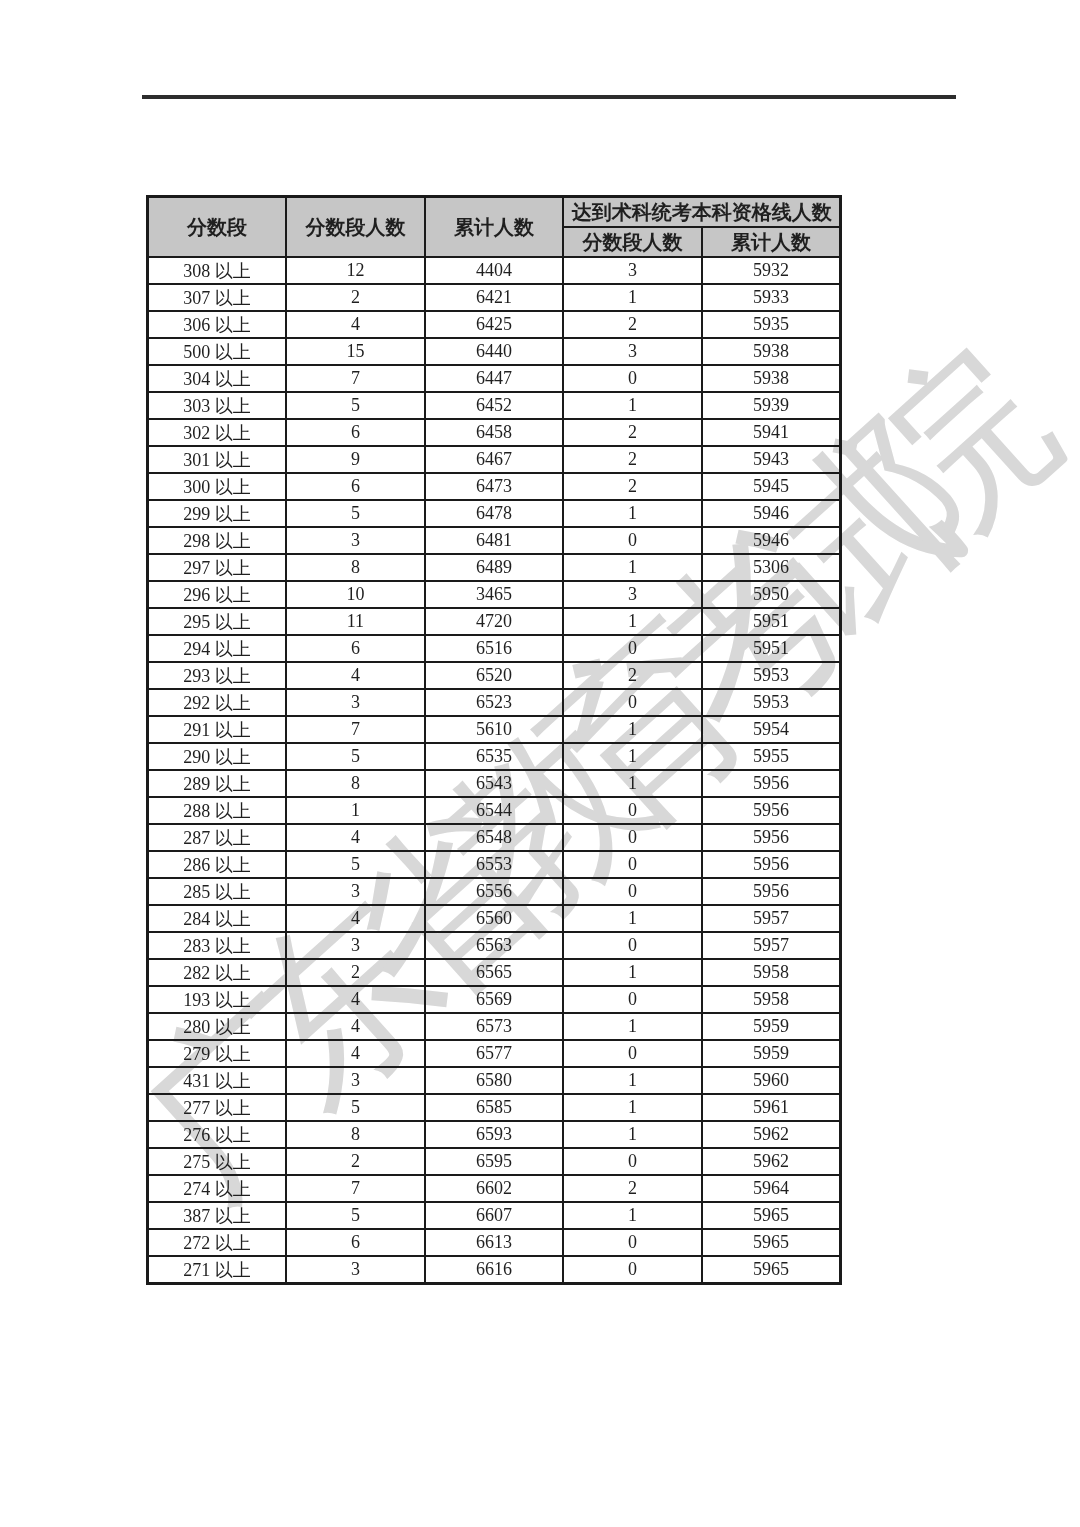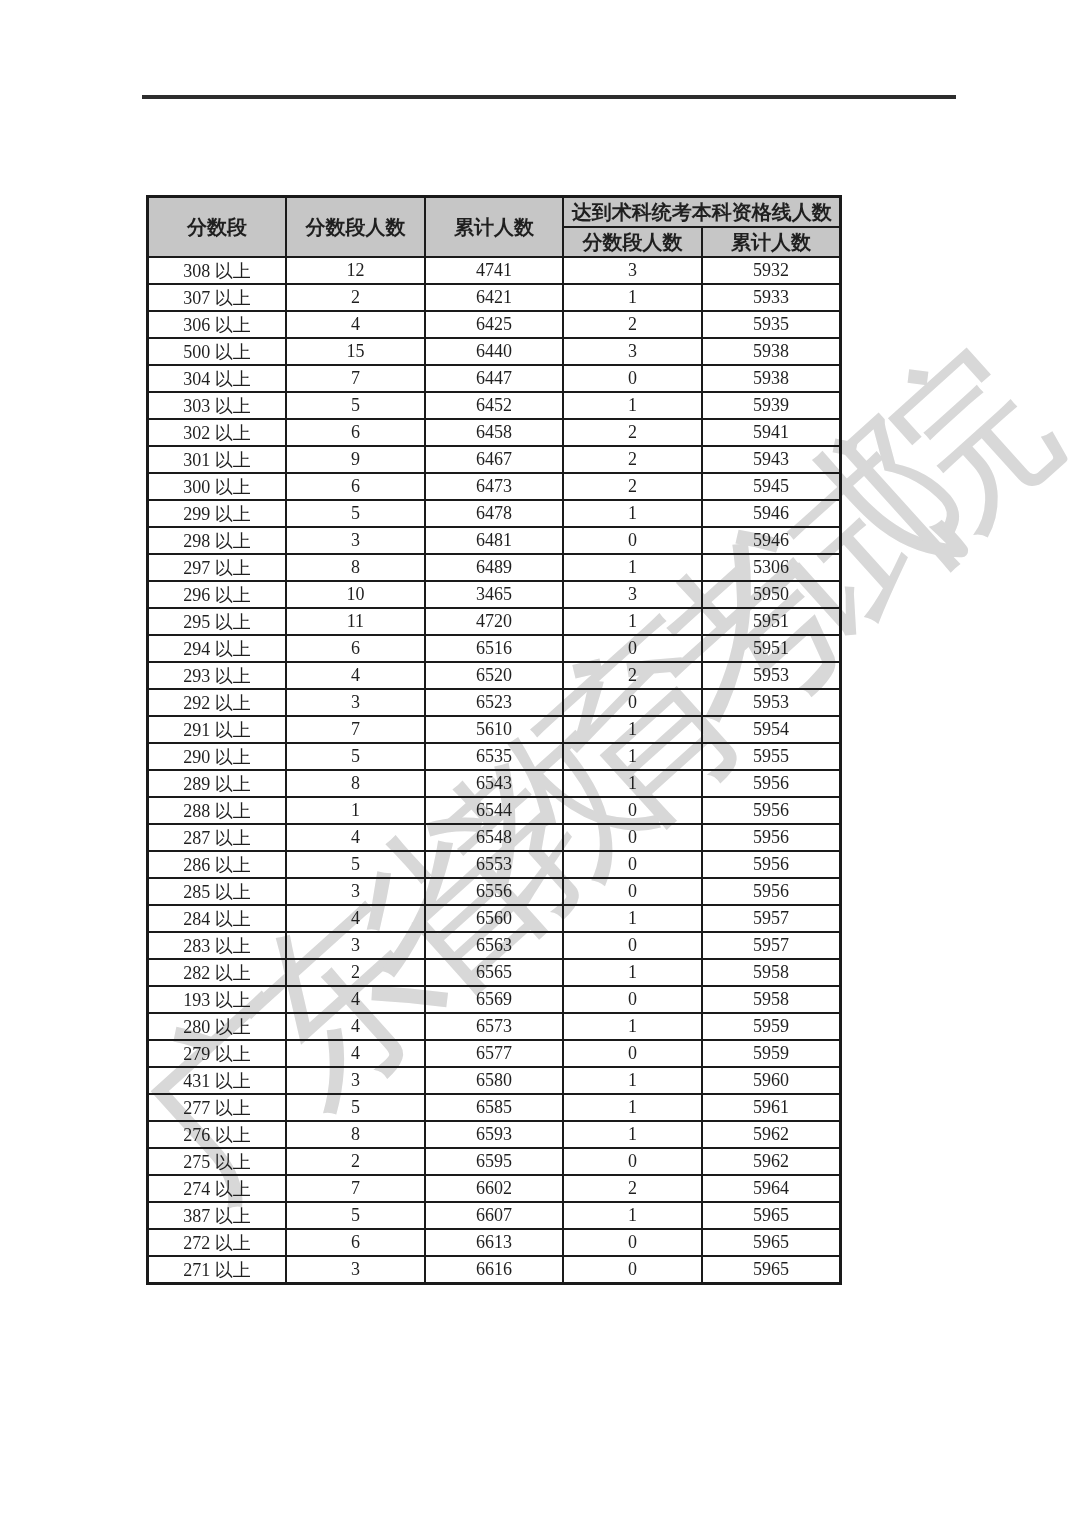--- a/index.html
+++ b/index.html
@@ -98,21 +98,21 @@
       </tr>
       <tr>
         <th>分数段人数</th>
         <th>累计人数</th>
       </tr>
     </thead>
     <tbody>
         <tr>
           <td>308 以上</td>
           <td>12</td>
-          <td>4741</td>
+          <td>4404</td>
           <td>3</td>
           <td>5932</td>
         </tr>
         <tr>
           <td>307 以上</td>
           <td>2</td>
           <td>6421</td>
           <td>1</td>
           <td>5933</td>
         </tr>

